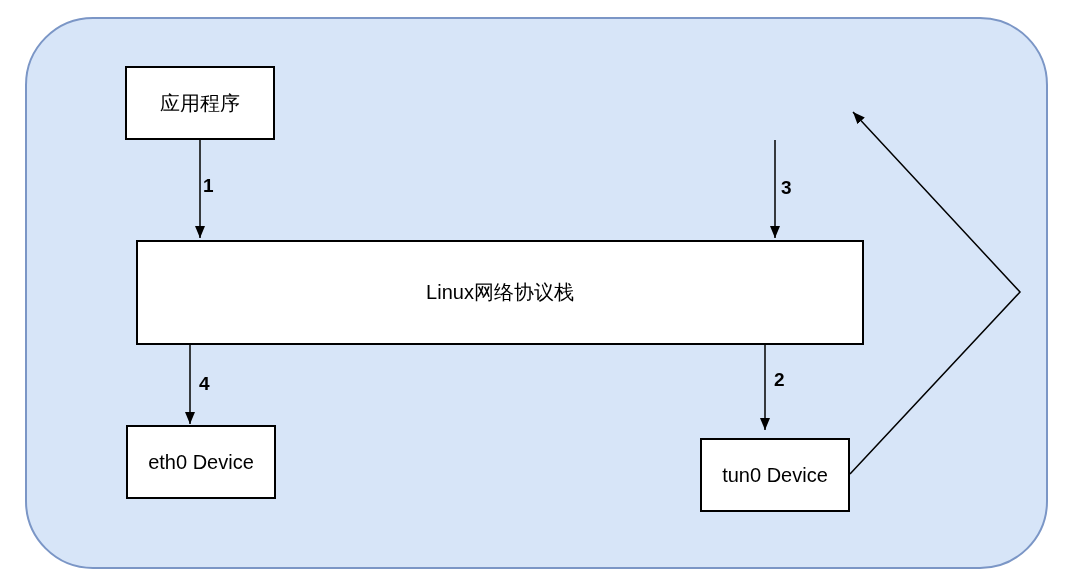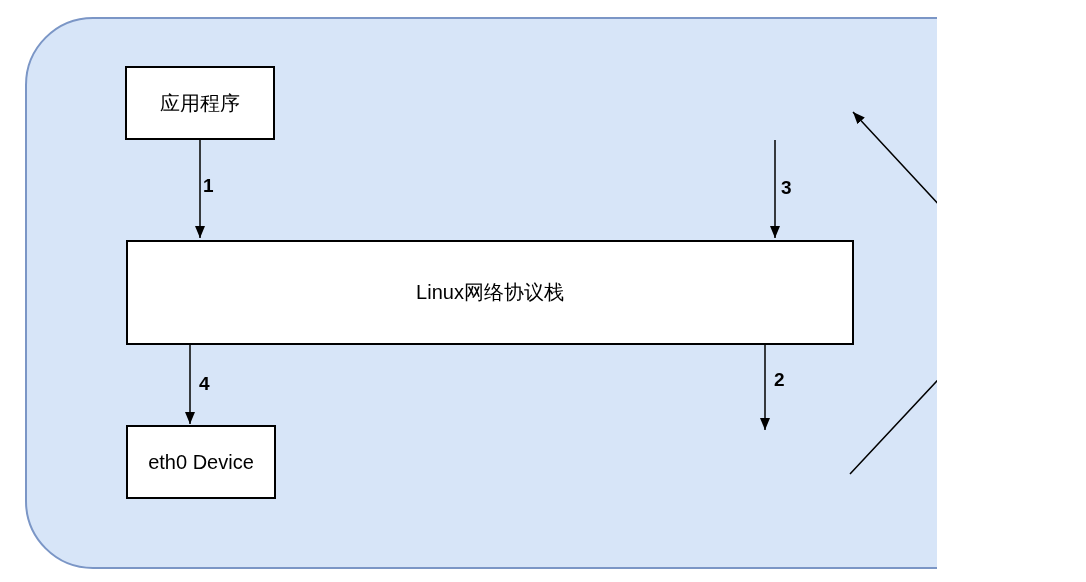--- a/index.html
+++ b/index.html
@@ -3,21 +3,21 @@
 <meta charset="utf-8">
 <style>
   html, body {
     margin: 0;
     padding: 0;
     background: #ffffff;
     font-family: "Liberation Sans", "DejaVu Sans", sans-serif;
   }
   .canvas {
     position: relative;
-    width: 937px;
+    width: 1086px;
     height: 582px;
     background: #ffffff;
     overflow: hidden;
   }
   .container-shape {
     position: absolute;
     left: 25px;
     top: 17px;
     width: 1023px;
     height: 552px;
@@ -42,21 +42,21 @@
     display: flex;
     align-items: center;
     justify-content: center;
     font-size: 20px;
     color: #000000;
     text-align: center;
     white-space: nowrap;
   }
   .node-app   { left: 125px; top: 66px;  width: 150px; height: 74px; }
   .node-vpn   { left: 700px; top: 66px;  width: 150px; height: 74px; }
-  .node-stack { left: 126px; top: 240px; width: 728px; height: 105px; text-align: center; }
+  .node-stack { left: 136px; top: 240px; width: 728px; height: 105px; text-align: center; }
   .node-eth0  { left: 126px; top: 425px; width: 150px; height: 74px; }
   .node-tun0  { left: 700px; top: 438px; width: 150px; height: 74px; }
   .edge-label {
     position: absolute;
     font-size: 19px;
     font-weight: bold;
     color: #000000;
     line-height: 1;
   }
   .edge-label-1 { left: 203px; top: 176px; }
@@ -84,20 +84,21 @@
     <path d="M850,474 L1020,292 L853,112" fill="none" stroke="#000000" stroke-width="1.5" marker-end="url(#arrowhead)"></path>
   </svg>
 
   <div class="node node-app">应用程序</div>
 
 
   <div class="node node-stack">Linux网络协议栈</div>
 
   <div class="node node-eth0">eth0 Device</div>
 
+  <div class="node node-tun0">tun0 Device</div>
 
   <div class="edge-label edge-label-1">1</div>
 
   <div class="edge-label edge-label-2">2</div>
 
   <div class="edge-label edge-label-3">3</div>
 
   <div class="edge-label edge-label-4">4</div>
 
 </div>

